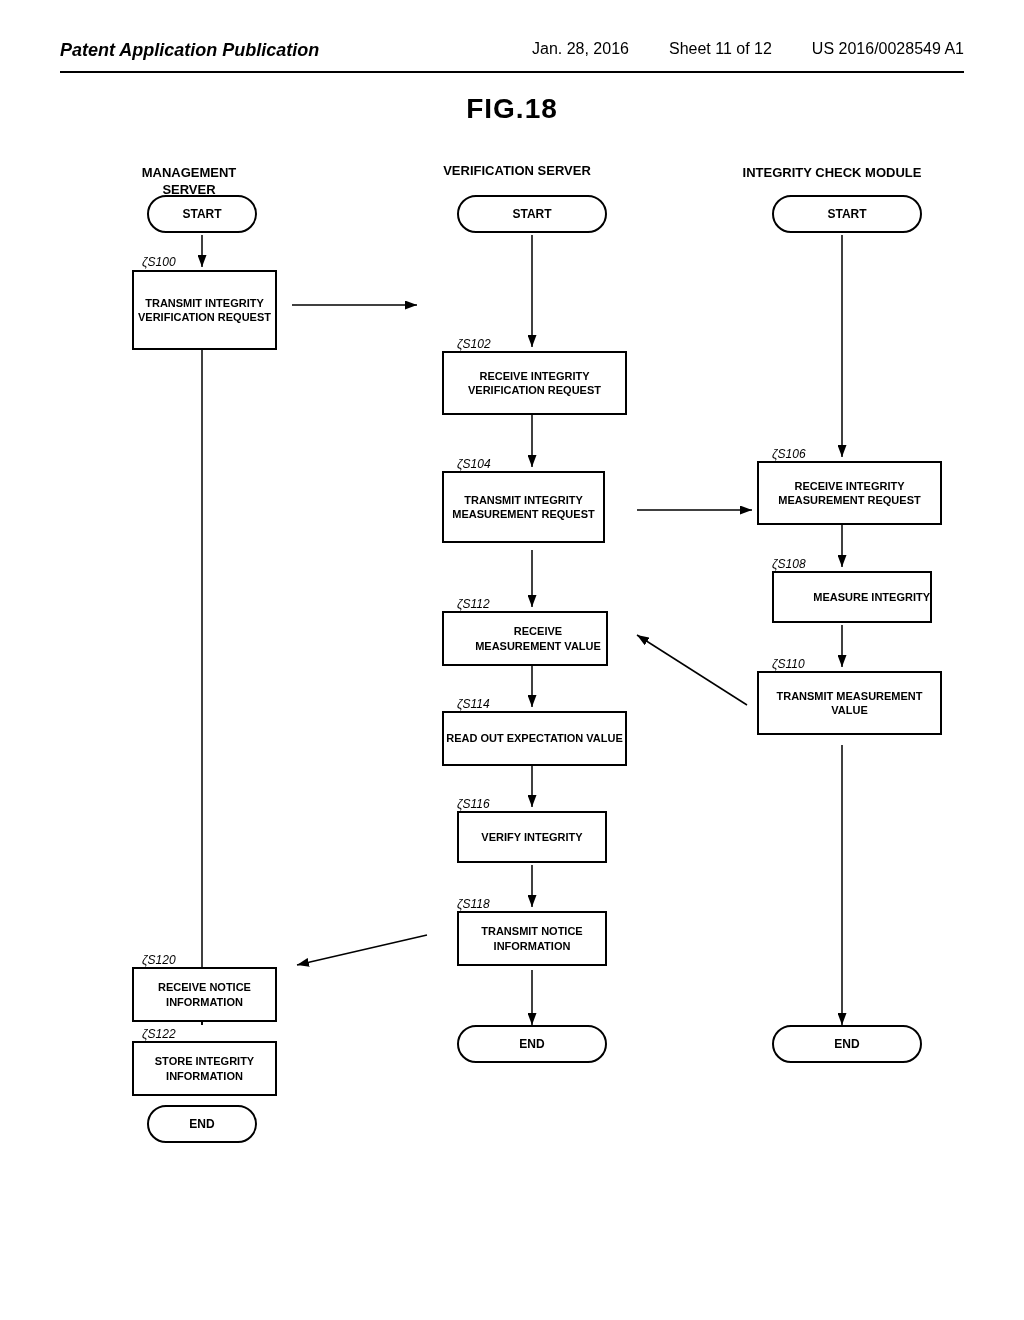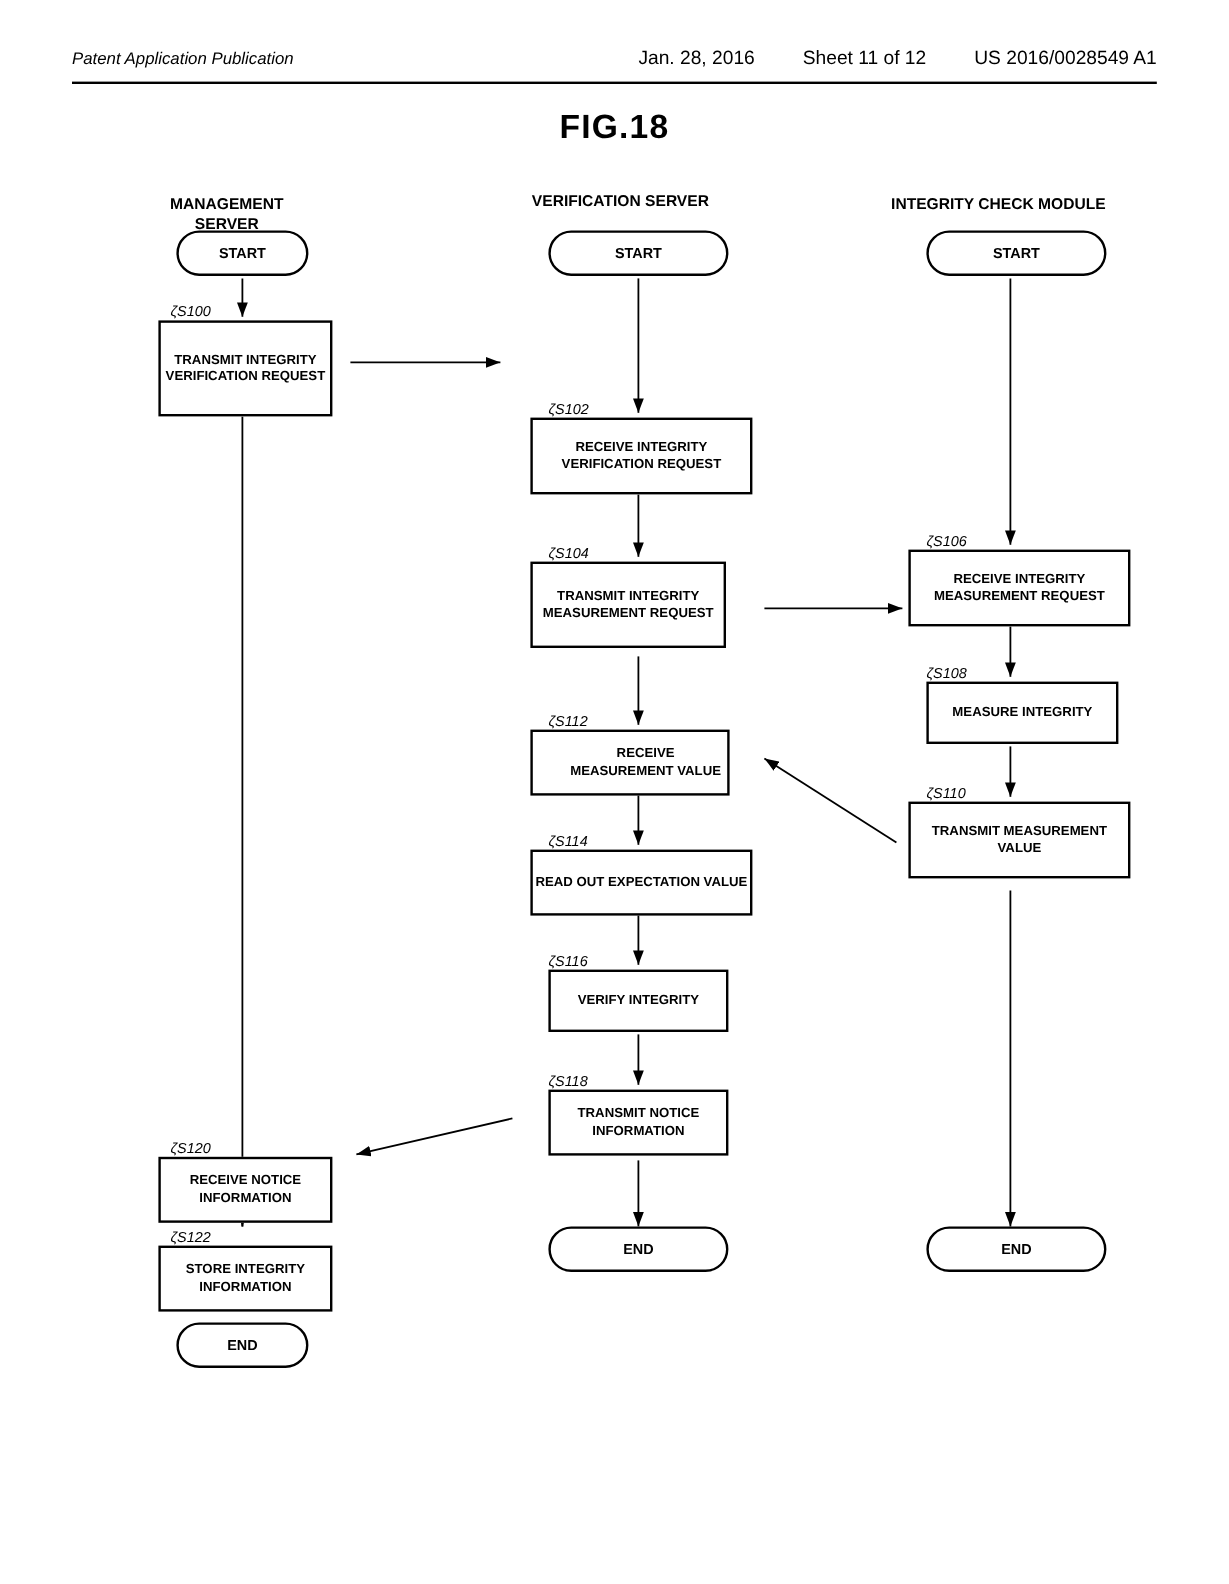--- a/index.html
+++ b/index.html
@@ -20,22 +20,22 @@
     }
     .header {
       display: flex;
       justify-content: space-between;
       align-items: flex-start;
       border-bottom: 2px solid #000;
       padding-bottom: 10px;
       margin-bottom: 20px;
     }
     .header-left {
-      font-size: 14px;
-      font-weight: normal;
+      font-size: 18px;
+      font-weight: bold;
       font-style: italic;
     }
     .header-right {
       display: flex;
       gap: 40px;
       font-size: 16px;
     }
     .fig-title {
       text-align: center;
       font-size: 28px;
@@ -246,21 +246,21 @@
 
     <div class="step-label" style="left:690px; top:292px;">ζS106</div>
 
     <div class="box-rect" style="left:675px; top:306px; width:185px; height:64px;">
       <span>RECEIVE INTEGRITY
 MEASUREMENT REQUEST</span>
     </div>
 
     <div class="step-label" style="left:690px; top:402px;">ζS108</div>
 
-    <div class="box-rect" style="left:690px; top:416px; width:160px; height:52px;">
+    <div class="box-rect" style="left:690px; top:416px; width:160px; height:52px;justify-content:flex-end;">
       <span>MEASURE INTEGRITY</span>
     </div>
 
     <div class="step-label" style="left:690px; top:502px;">ζS110</div>
 
     <div class="box-rect" style="left:675px; top:516px; width:185px; height:64px;">
       <span>TRANSMIT
 MEASUREMENT VALUE</span>
     </div>
 

